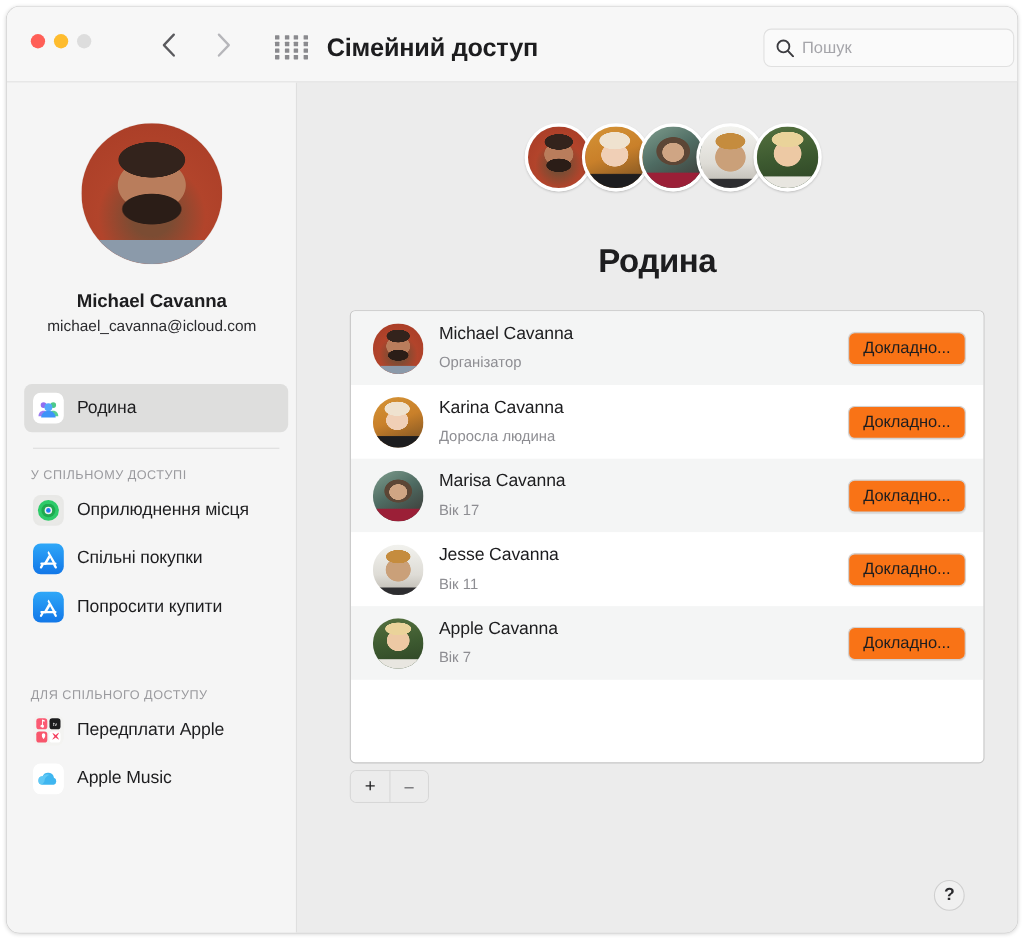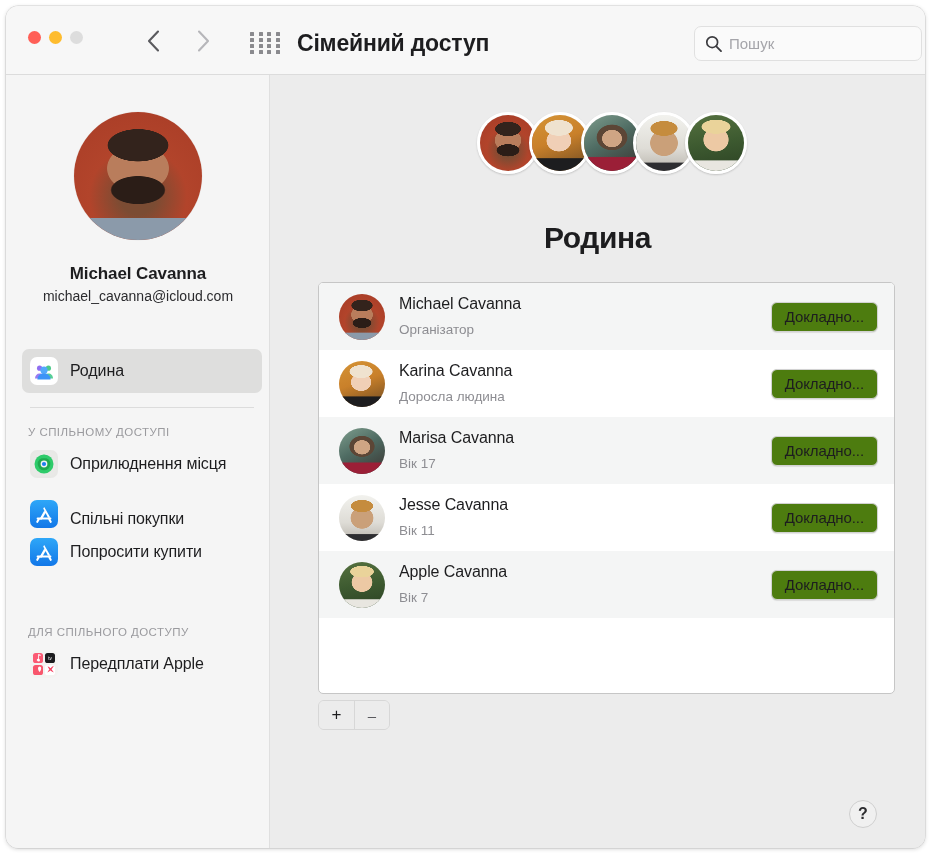--- a/index.html
+++ b/index.html
@@ -306,21 +306,21 @@
   }
   .m-role {
     font-size: 13.5px;
     color: #8d8d92;
     line-height: 19px;
     margin-top: 6px;
   }
   .detail-btn {
     margin-right: 16px;
     flex: none;
-    background: #4d7c0f;
+    background: #f97316;
     border: 0.5px solid #d2d2d2;
     border-radius: 6px;
     height: 30px;
     padding: 0 13px;
     font-family: inherit;
     font-size: 15px;
     color: #1d1d1f;
     letter-spacing: -0.1px;
     box-shadow: 0 0.5px 1px rgba(0,0,0,0.10);
     cursor: default;
@@ -468,21 +468,21 @@
             <circle cx="14" cy="14" r="9.5" fill="#2ecb6a"></circle>
             <circle cx="14" cy="14" r="6.3" fill="#1fa94f"></circle>
             <circle cx="14" cy="14" r="3.4" fill="#f2f2f2"></circle>
             <circle cx="14" cy="14" r="2.1" fill="#1e7ef0"></circle>
             <path d="M14 4.6l2.4 3.6h-4.8z" fill="#2ecb6a"></path>
           </svg>
         </span>
         <span class="sb-label">Оприлюднення місця</span>
       </div>
 
-      <div class="sb-row" style="top:413px;align-items:flex-end;">
+      <div class="sb-row" style="top:413px;">
         <span class="sb-icon ic-appstore">
           <svg viewBox="0 0 28 28" width="28" height="28">
             <path d="M9.2 19.5l5-8.8 1.4 2.4-3.7 6.4zM13.2 8.6l1.0-1.7 6.2 10.8-2.4.1z" fill="#ffffff"></path>
             <rect x="6.6" y="17.4" width="14.8" height="2.1" rx="1.05" fill="#ffffff"></rect>
             <path d="M8.6 19.5l-1.3 2.3" stroke="#ffffff" stroke-width="2.1" stroke-linecap="round"></path>
             <path d="M19.4 19.5l1.3 2.3" stroke="#ffffff" stroke-width="2.1" stroke-linecap="round"></path>
           </svg>
         </span>
         <span class="sb-label">Спільні покупки</span>
       </div>
@@ -511,20 +511,30 @@
             <path d="M7.4 10.2a1.3 1.3 0 1 0 1.6-1.25V5.6l1.6.5V4.8l-2.4-.8v4.8a1.3 1.3 0 0 0-.8 2.4z" fill="#fff"></path>
             <text x="20" y="10" font-size="4.6" fill="#ffffff" text-anchor="middle" font-family="sans-serif">tv</text>
             <path d="M8 18.2c0 2.4 1.6 3.7 1.6 3.7s1.6-1.3 1.6-3.7a1.6 1.6 0 0 0-3.2 0z" fill="#fff"></path>
             <path d="M17.4 22.4c1.6-3 4-5.4 6.4-6.6-1.2 2.8-3.6 5.4-6.4 6.6z" fill="#f43f5e"></path>
             <path d="M17.6 16.2c2.4 1.2 4.8 3.6 6.2 6.4-2.8-1.2-5.2-3.6-6.2-6.4z" fill="#f43f5e"></path>
           </svg>
         </span>
         <span class="sb-label">Передплати Apple</span>
       </div>
 
+      <div class="sb-row" style="top:613px;">
+        <span class="sb-icon ic-icloud">
+          <svg viewBox="0 0 28 28" width="28" height="28">
+            <rect x="0" y="0" width="28" height="28" rx="7" fill="#ffffff"></rect>
+            <path d="M8.3 19.4a3.9 3.9 0 0 1 .45-7.77 5.45 5.45 0 0 1 10.3 1.5 3.3 3.3 0 0 1-.35 6.27z" fill="#3fb6f0"></path>
+            <path d="M8.3 19.4a3.9 3.9 0 0 1 .45-7.77 5.45 5.45 0 0 1 6.6-1.05c-2.9.5-4.8 3-4.9 5.6z" fill="#68cdf6" opacity="0.8"></path>
+          </svg>
+        </span>
+        <span class="sb-label">Apple Music</span>
+      </div>
 
     </div>
 
     <div class="main">
 
       <div class="avatar-cluster">
         <span class="ac-item">
           <span class="ph" style="background:radial-gradient(circle at 50% 62%, #7b4c33 0 18%, #b2442b 48%, #a53a25 100%);"></span>
           <span class="ph" style="background:radial-gradient(ellipse 33% 27% at 50% 45%, #b97d5c 0 70%, transparent 73%);"></span>
           <span class="ph" style="background:radial-gradient(ellipse 29% 16% at 50% 25%, #33231c 0 78%, transparent 81%);"></span>

